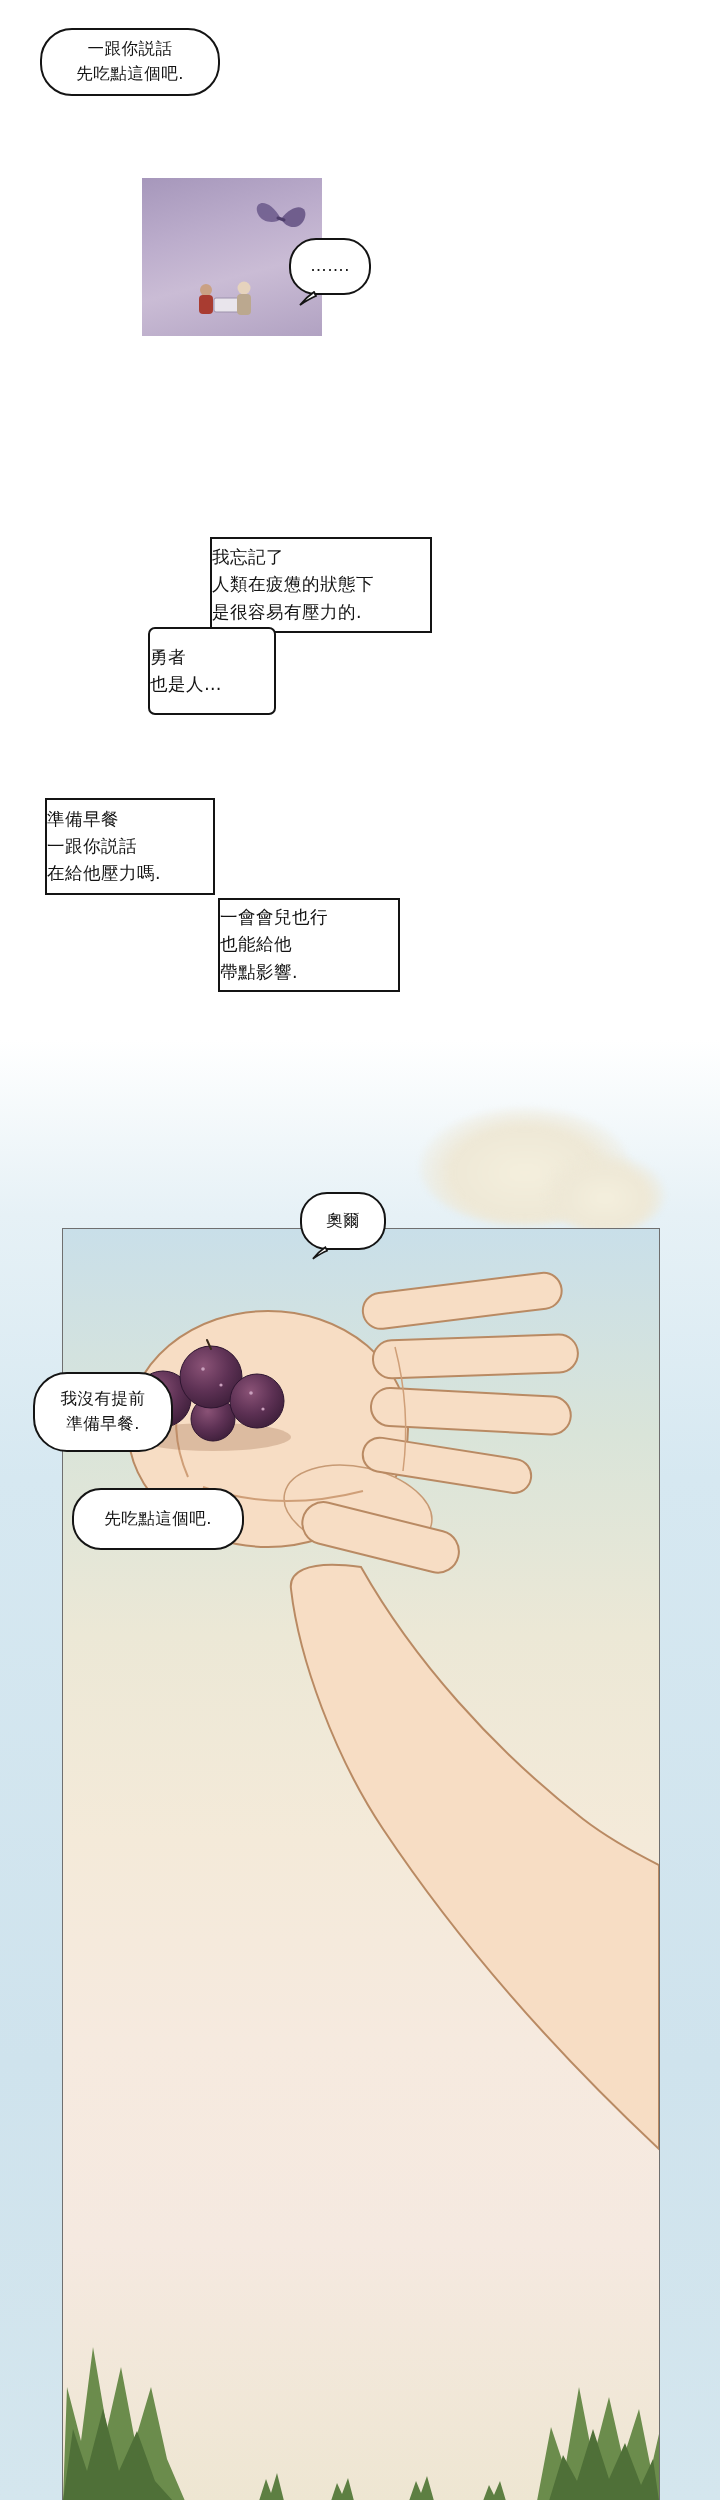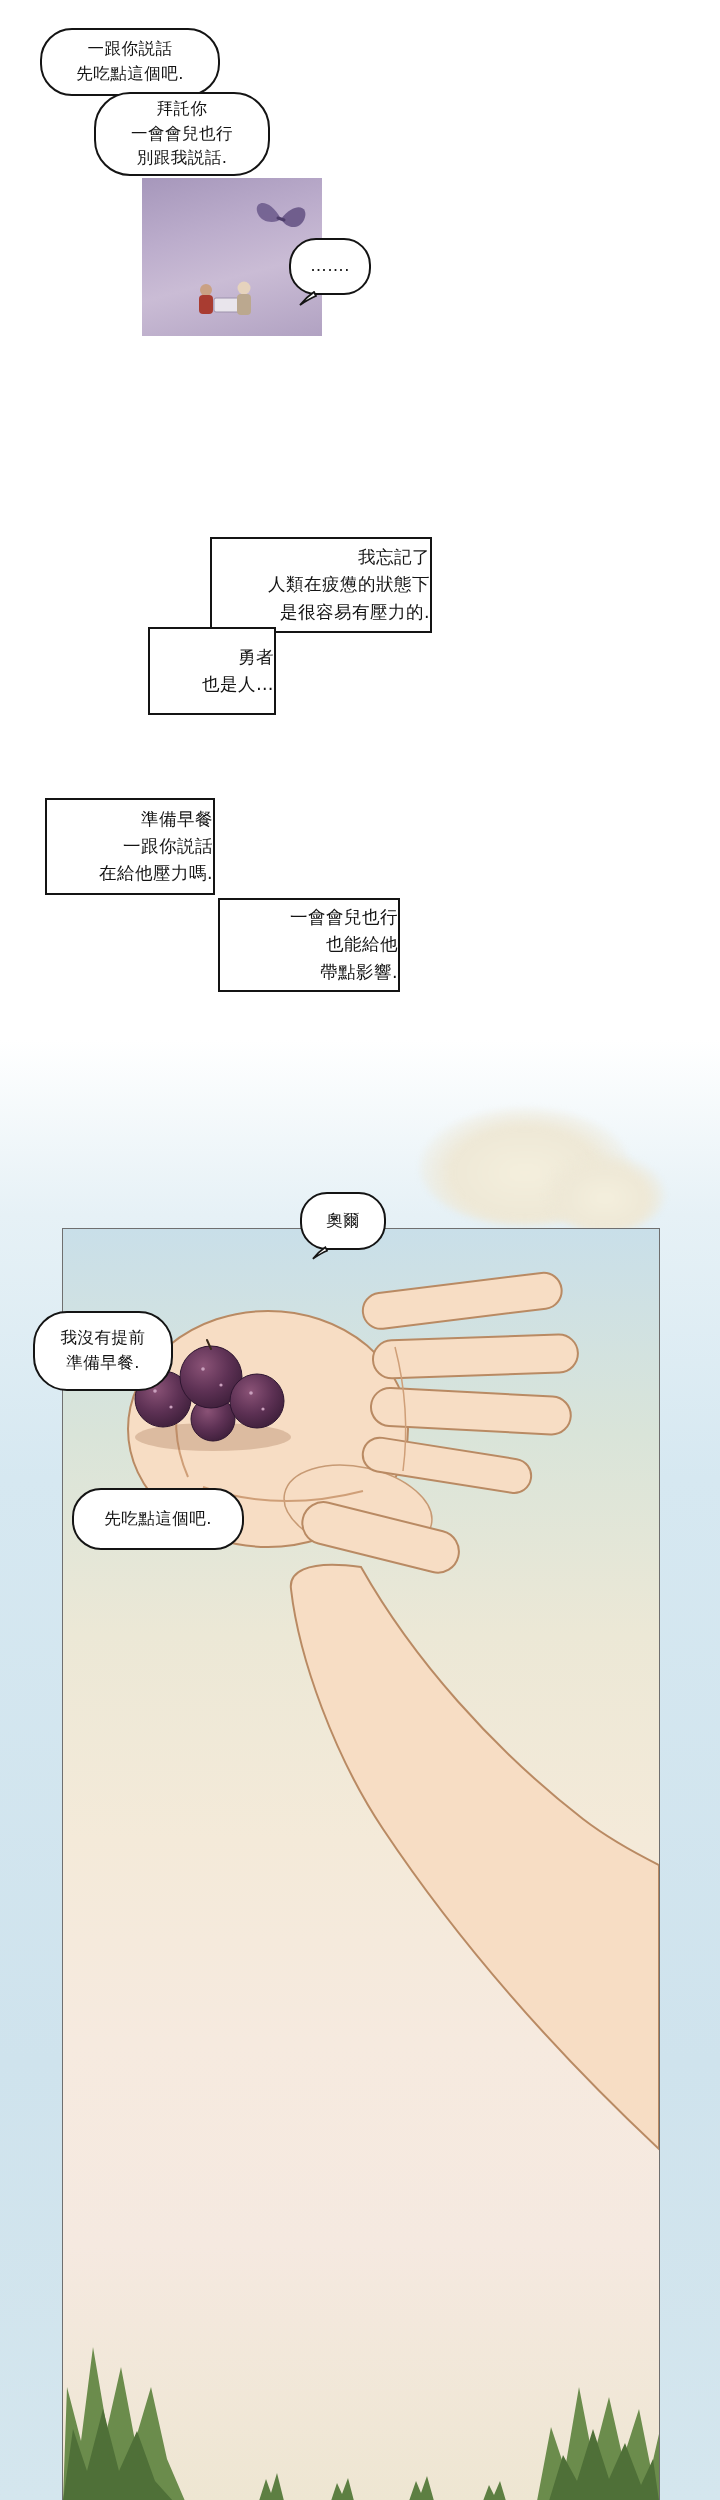--- a/index.html
+++ b/index.html
@@ -11,21 +11,21 @@
   .bubble{
     position:absolute;background:#ffffff;border:2px solid #141414;
     display:flex;flex-direction:column;align-items:center;justify-content:center;
     text-align:center;font-size:16.5px;line-height:1.5;letter-spacing:0.5px;z-index:6;
   }
   .bubble .ln{white-space:nowrap;}
   .tail{position:absolute;z-index:7;}
   
   .caption{
     position:absolute;background:#ffffff;border:2px solid #141414;
-    display:flex;flex-direction:column;align-items:flex-end;justify-content:center;
+    display:flex;flex-direction:column;align-items:flex-start;justify-content:center;
     text-align:center;font-size:17.5px;line-height:1.55;letter-spacing:0.5px;z-index:4;
   }
   
   .panel1{
     position:absolute;left:142px;top:178px;width:180px;height:158px;overflow:hidden;z-index:2;
     background:linear-gradient(165deg,#a röm697bb 0%,#bcadcc 35%,#cabcd5 60%,#b1a2c2 100%);
     background:linear-gradient(165deg,#a697bb 0%,#bcadcc 35%,#cabcd5 60%,#b1a2c2 100%);
   }
   .butterfly{position:absolute;right:10px;top:10px;width:62px;height:58px;}
   .figures{position:absolute;left:50px;top:96px;width:66px;height:50px;}
@@ -51,25 +51,20 @@
 </head>
 <body>
 
 <div class="page">
 
   <div class="bubble" style="left:40px;top:28px;width:176px;height:64px;border-radius:32px;">
     <div class="ln">一跟你説話</div>
     <div class="ln">先吃點這個吧.</div>
   </div>
 
-  <div class="bubble" style="left:94px;top:92px;width:172px;height:80px;border-radius:36px;">
-    <div class="ln">拜託你</div>
-    <div class="ln">一會會兒也行</div>
-    <div class="ln">別跟我説話.</div>
-  </div>
 
   <div class="panel1">
     <svg class="butterfly" viewBox="0 0 62 58">
       <path d="M31,31 C19,8 2,13 8,26 C12,35 25,36 31,31 Z" fill="#6f5d8e" opacity="0.9"></path>
       <path d="M31,31 C46,12 60,19 54,32 C48,43 36,40 31,31 Z" fill="#675586" opacity="0.9"></path>
       <path d="M28,30 L34,32" stroke="#4e3e6b" stroke-width="3" stroke-linecap="round"></path>
     </svg>
     <svg class="figures" viewBox="0 0 66 50">
       <rect x="22" y="24" width="26" height="14" rx="2" fill="#e9e5ec" stroke="#9d92ac" stroke-width="1"></rect>
       <circle cx="14" cy="16" r="6" fill="#caa184"></circle>
@@ -85,21 +80,21 @@
       <path d="M15,1 C9,5 5,9 1,14 C7,10 12,7 17,5 Z" fill="#ffffff" stroke="#141414" stroke-width="1.8"></path>
     </svg>
   </div>
 
   <div class="caption" style="left:210px;top:537px;width:218px;height:92px;">
     <div class="ln">我忘記了</div>
     <div class="ln">人類在疲憊的狀態下</div>
     <div class="ln">是很容易有壓力的.</div>
   </div>
 
-  <div class="caption" style="left:148px;top:627px;width:124px;height:84px;">
+  <div class="caption" style="left:148px;top:627px;width:124px;height:84px;border-radius:7px;">
     <div class="ln">勇者</div>
     <div class="ln">也是人…</div>
   </div>
 
   <div class="caption" style="left:45px;top:798px;width:166px;height:93px;">
     <div class="ln">準備早餐</div>
     <div class="ln">一跟你説話</div>
     <div class="ln">在給他壓力嗎.</div>
   </div>
 
@@ -169,21 +164,21 @@
     </svg>
   </div>
 
   <div class="bubble" style="left:300px;top:1192px;width:82px;height:54px;border-radius:27px;font-family:Liberation Serif, serif;">
     <div class="ln">奧爾</div>
     <svg class="tail" style="left:10px;bottom:-12px;" width="16" height="14" viewBox="0 0 18 15">
       <path d="M15,1 C9,5 5,9 1,14 C7,10 12,7 17,5 Z" fill="#ffffff" stroke="#141414" stroke-width="1.8"></path>
     </svg>
   </div>
 
-  <div class="bubble" style="left:33px;top:1311px;width:136px;height:76px;border-radius:34px;">
+  <div class="bubble" style="left:33px;top:1372px;width:136px;height:76px;border-radius:34px;">
     <div class="ln">我沒有提前</div>
     <div class="ln">準備早餐.</div>
   </div>
 
   <div class="bubble" style="left:72px;top:1488px;width:168px;height:58px;border-radius:29px;">
     <div class="ln">先吃點這個吧.</div>
   </div>
 
 </div>
 

